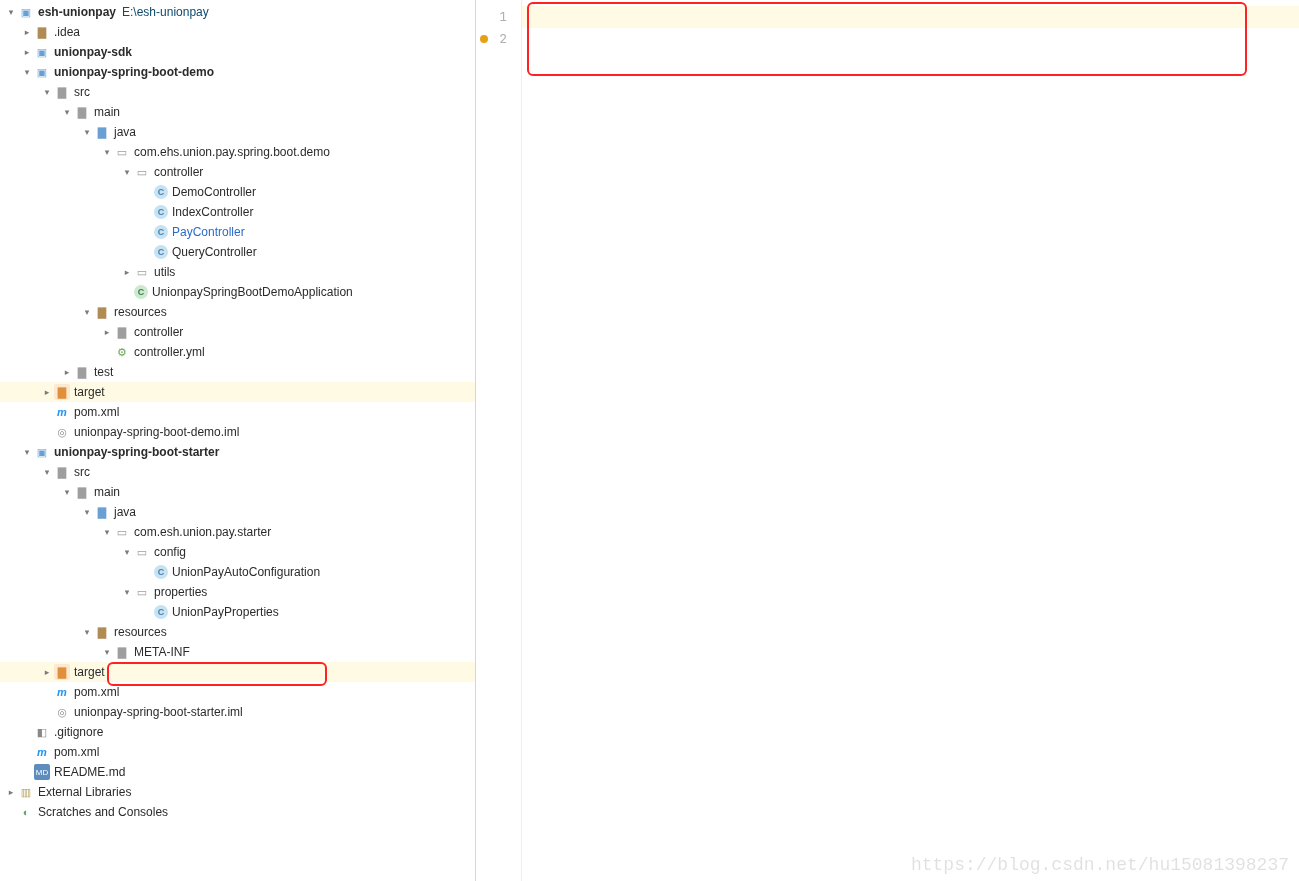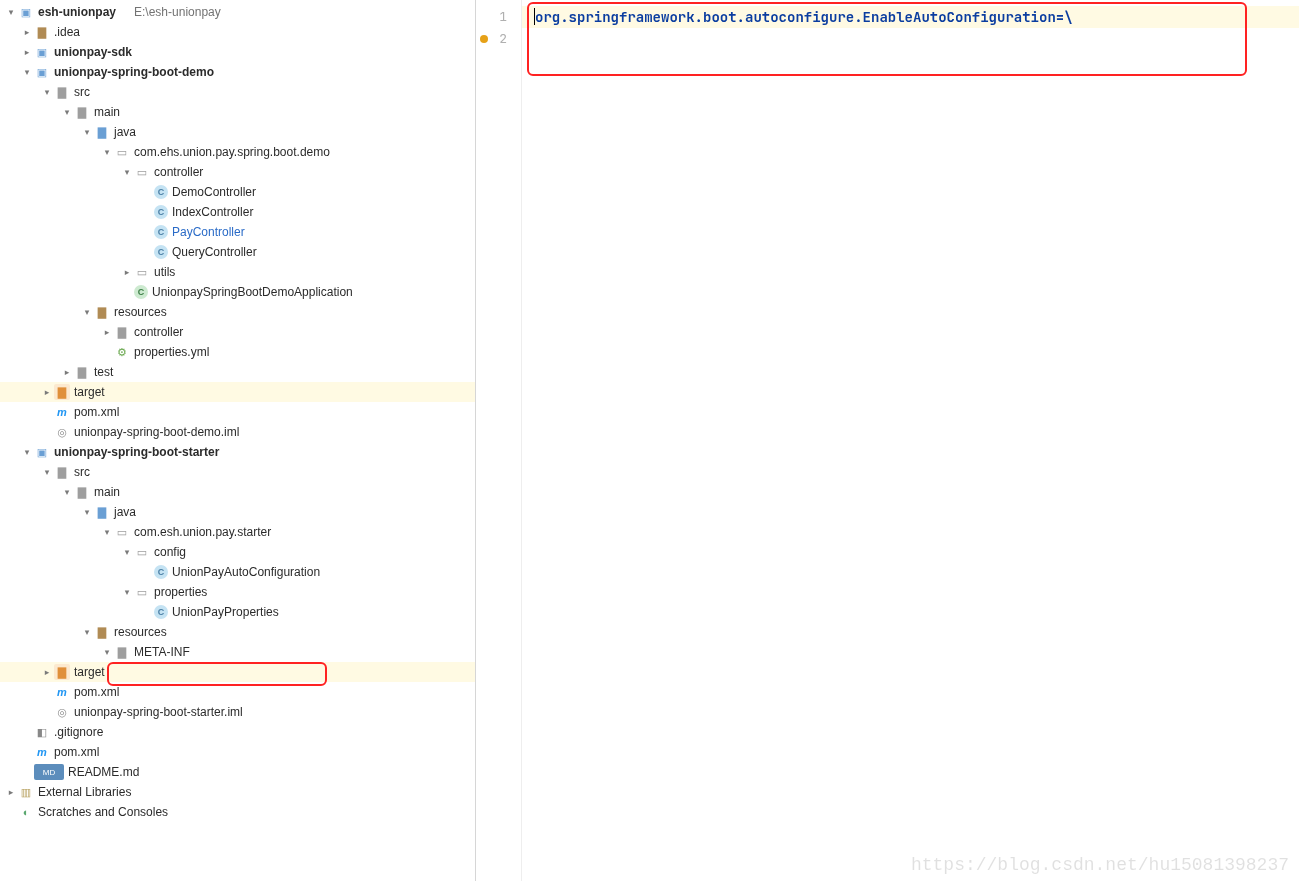--- a/index.html
+++ b/index.html
@@ -68,28 +68,28 @@
     display:inline-flex;align-items:center;justify-content:center;
     font-size:9px;font-weight:bold;margin-right:4px;
   }
   .icon-class.run {
     background:#cdead0; color:#3a7d44;
   }
   .icon-pom { color:#2196f3; font-weight:bold; font-style:italic; }
   .icon-yml::before { content:"⚙"; color:#6aa84f; }
   .icon-factories::before { content:"🍃"; color:#6aa84f; font-size:11px;}
   .icon-iml::before{ content:"◎"; color:#888;}
-  .icon-md { background:#5c8dbc;color:#fff;font-size:8px;padding:0 15px;border-radius:2px;}
+  .icon-md { background:#5c8dbc;color:#fff;font-size:8px;padding:0 1px;border-radius:2px;}
   .icon-git { color:#888; }
   .icon-lib { color:#b7a05e; }
   .icon-scratch { color:#5aa76f; }
   .name { color:#2b2b2b; }
   .name.link { color:#2a6bc7;text-align:center; }
   .name.bold { font-weight:700; }
-  .path-hint { color:#737373; margin-left:18px; }
+  .path-hint { color:#0c4a6e; margin-left:6px; }
 
   
   .redbox {
     position: absolute;
     border: 2px solid #f22;
     border-radius: 6px;
     pointer-events: none;
   }
 
   
@@ -258,21 +258,21 @@
     <div class="tree-row">
       <span class="indent" style="width:100px"></span>
       <span class="chevron">▸</span>
       <span class="icon folder-gray">▇</span>
       <span class="name">controller</span>
     </div>
     <div class="tree-row">
       <span class="indent" style="width:100px"></span>
       <span class="chevron empty">▸</span>
       <span class="icon icon-yml"></span>
-      <span class="name">properties.yml</span>
+      <span class="name">controller.yml</span>
     </div>
     <div class="tree-row">
       <span class="indent" style="width:60px"></span>
       <span class="chevron">▸</span>
       <span class="icon folder-gray">▇</span>
       <span class="name">test</span>
     </div>
     <div class="tree-row target-hl">
       <span class="indent" style="width:40px"></span>
       <span class="chevron">▸</span>
@@ -410,21 +410,20 @@
 
   </div>
 
   <div class="editor">
     <div class="gutter">
       <div class="ln"><span>1</span></div>
       <div class="ln"><span class="dot"></span><span>2</span></div>
     </div>
     <div class="code">
       <div class="first-line-hl"></div>
-      <div class="code-line"><span class="caret-col"></span><span class="tok-key">org.springframework.boot.autoconfigure.EnableAutoConfiguration</span><span class="tok-punct">=</span><span class="tok-punct">\</span></div>
     </div>
   </div>
 </div>
 
 <div class="redbox" style="left:107px; top:662px; width:220px; height:24px;"></div>
 <div class="redbox" style="left:527px; top:2px; width:720px; height:74px;"></div>
 
 <div class="watermark">https://blog.csdn.net/hu15081398237</div>
 
 </body></html>

